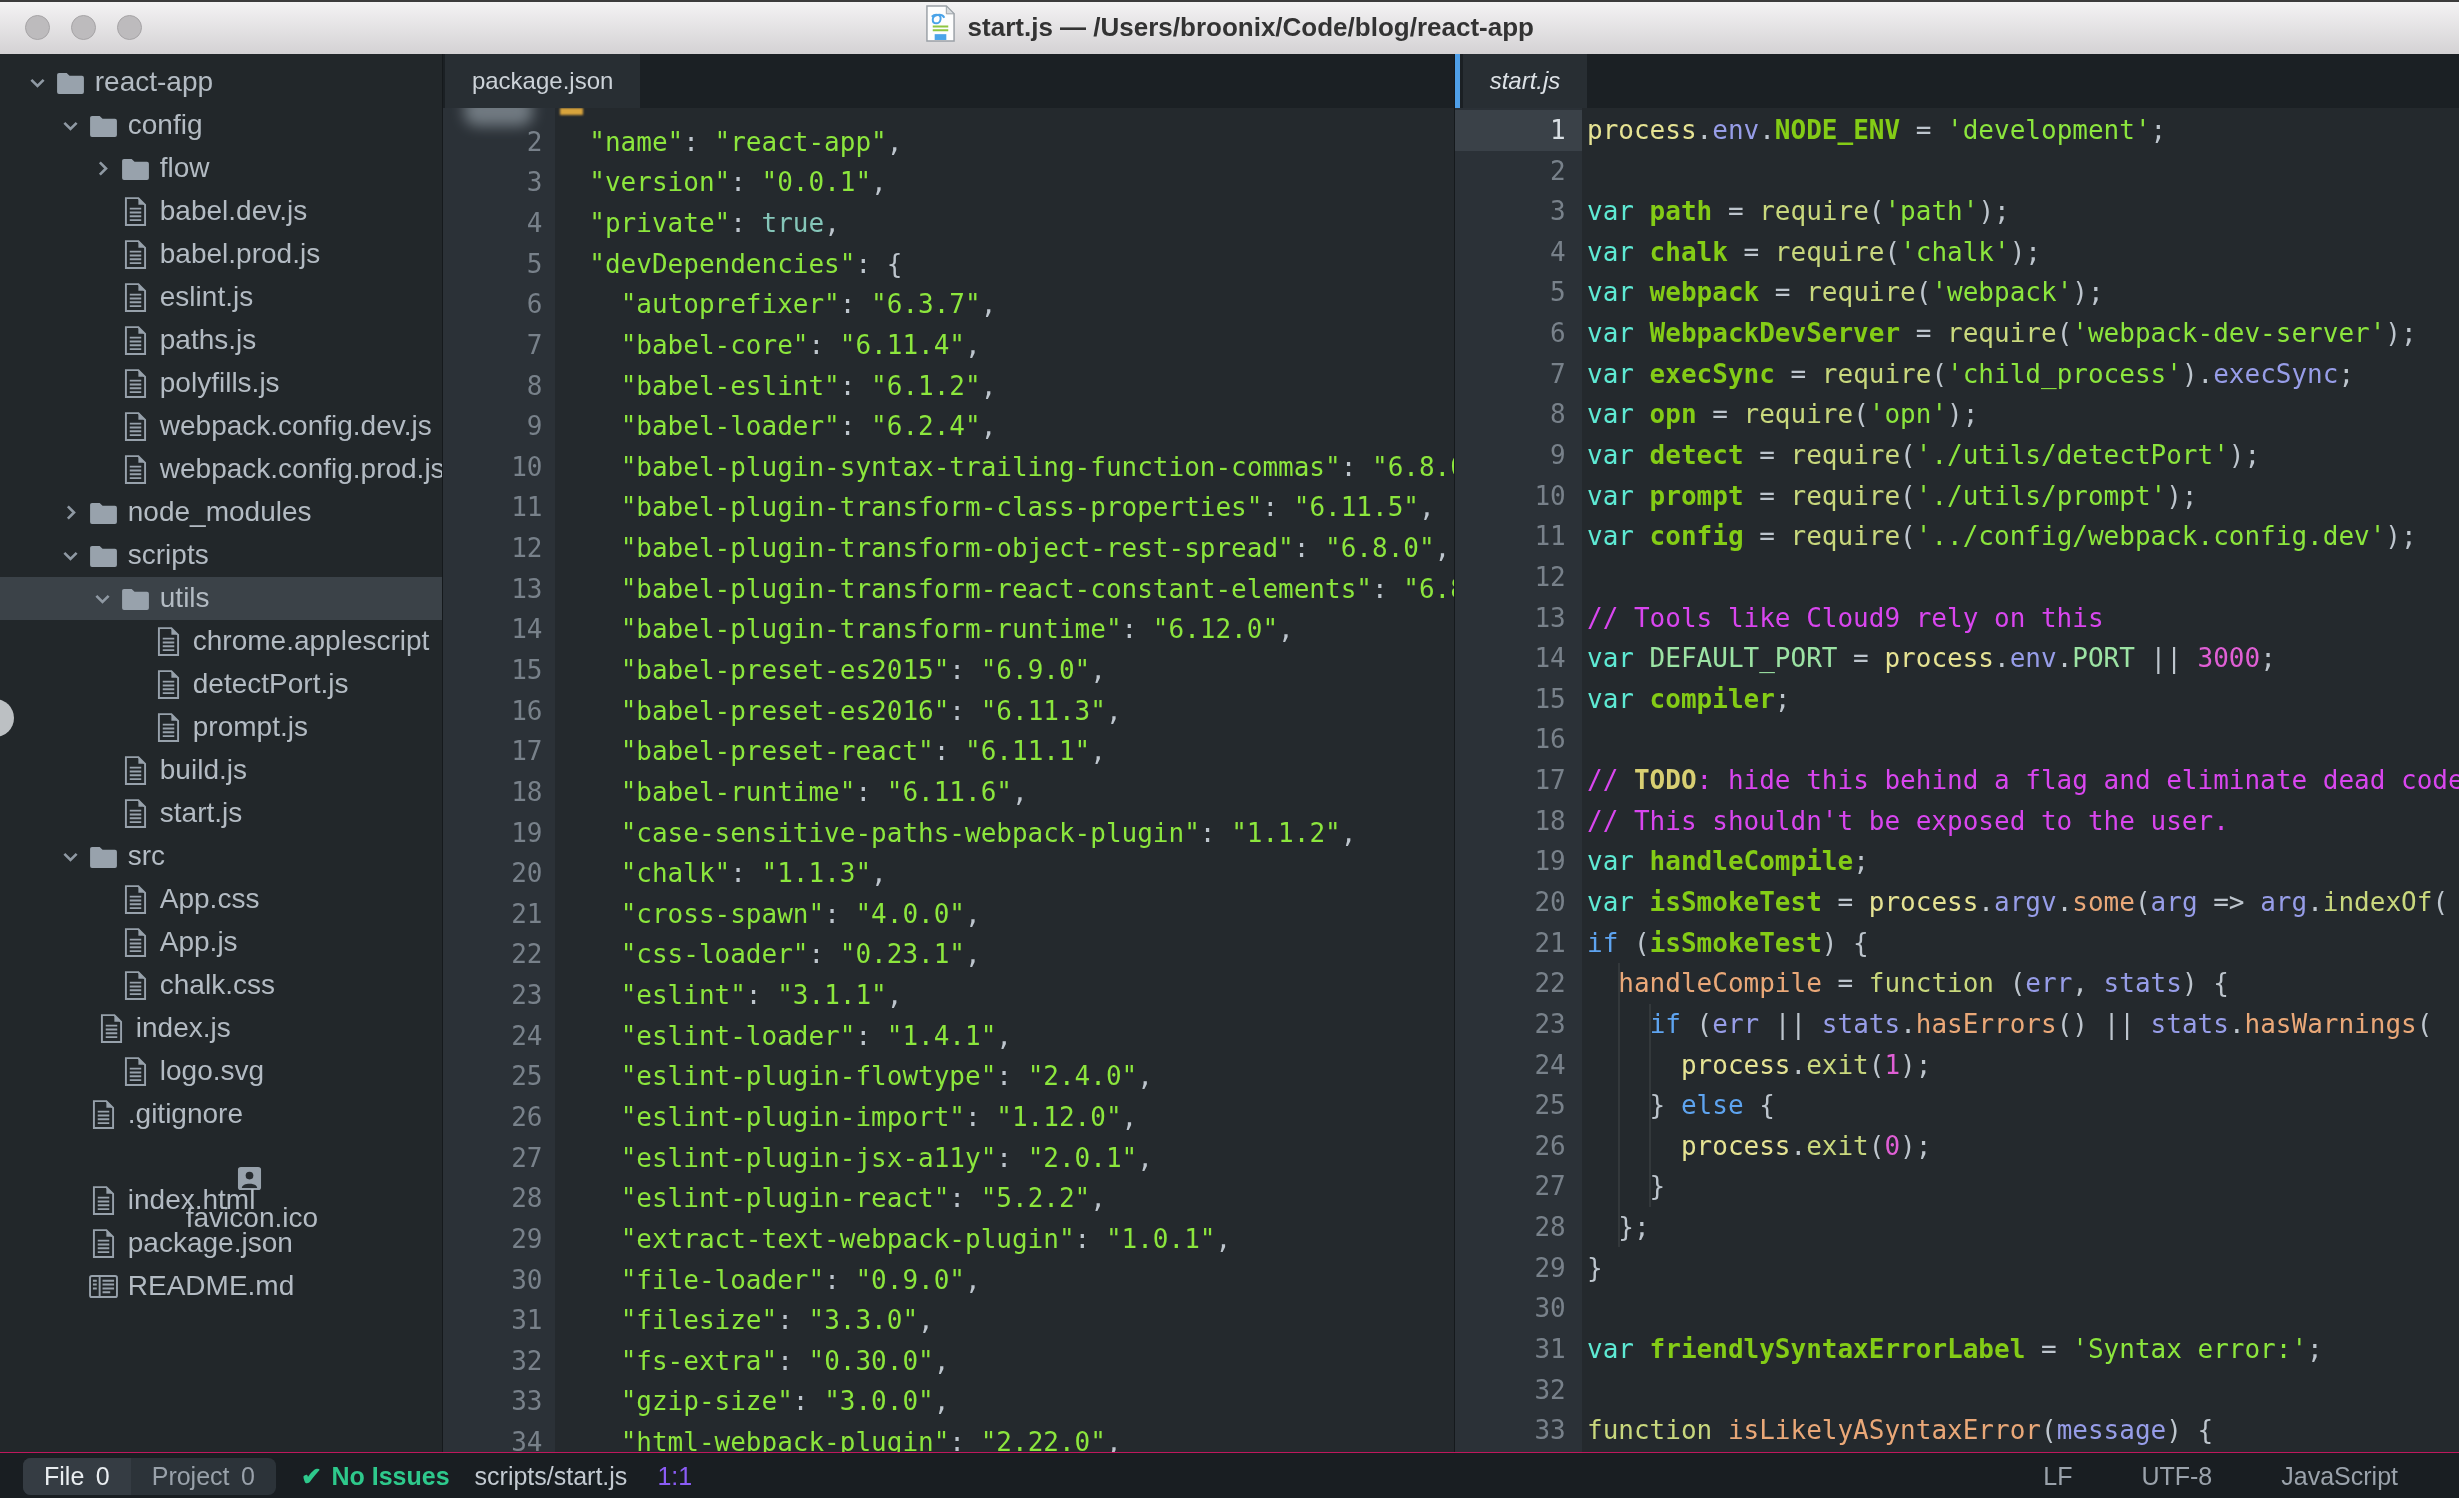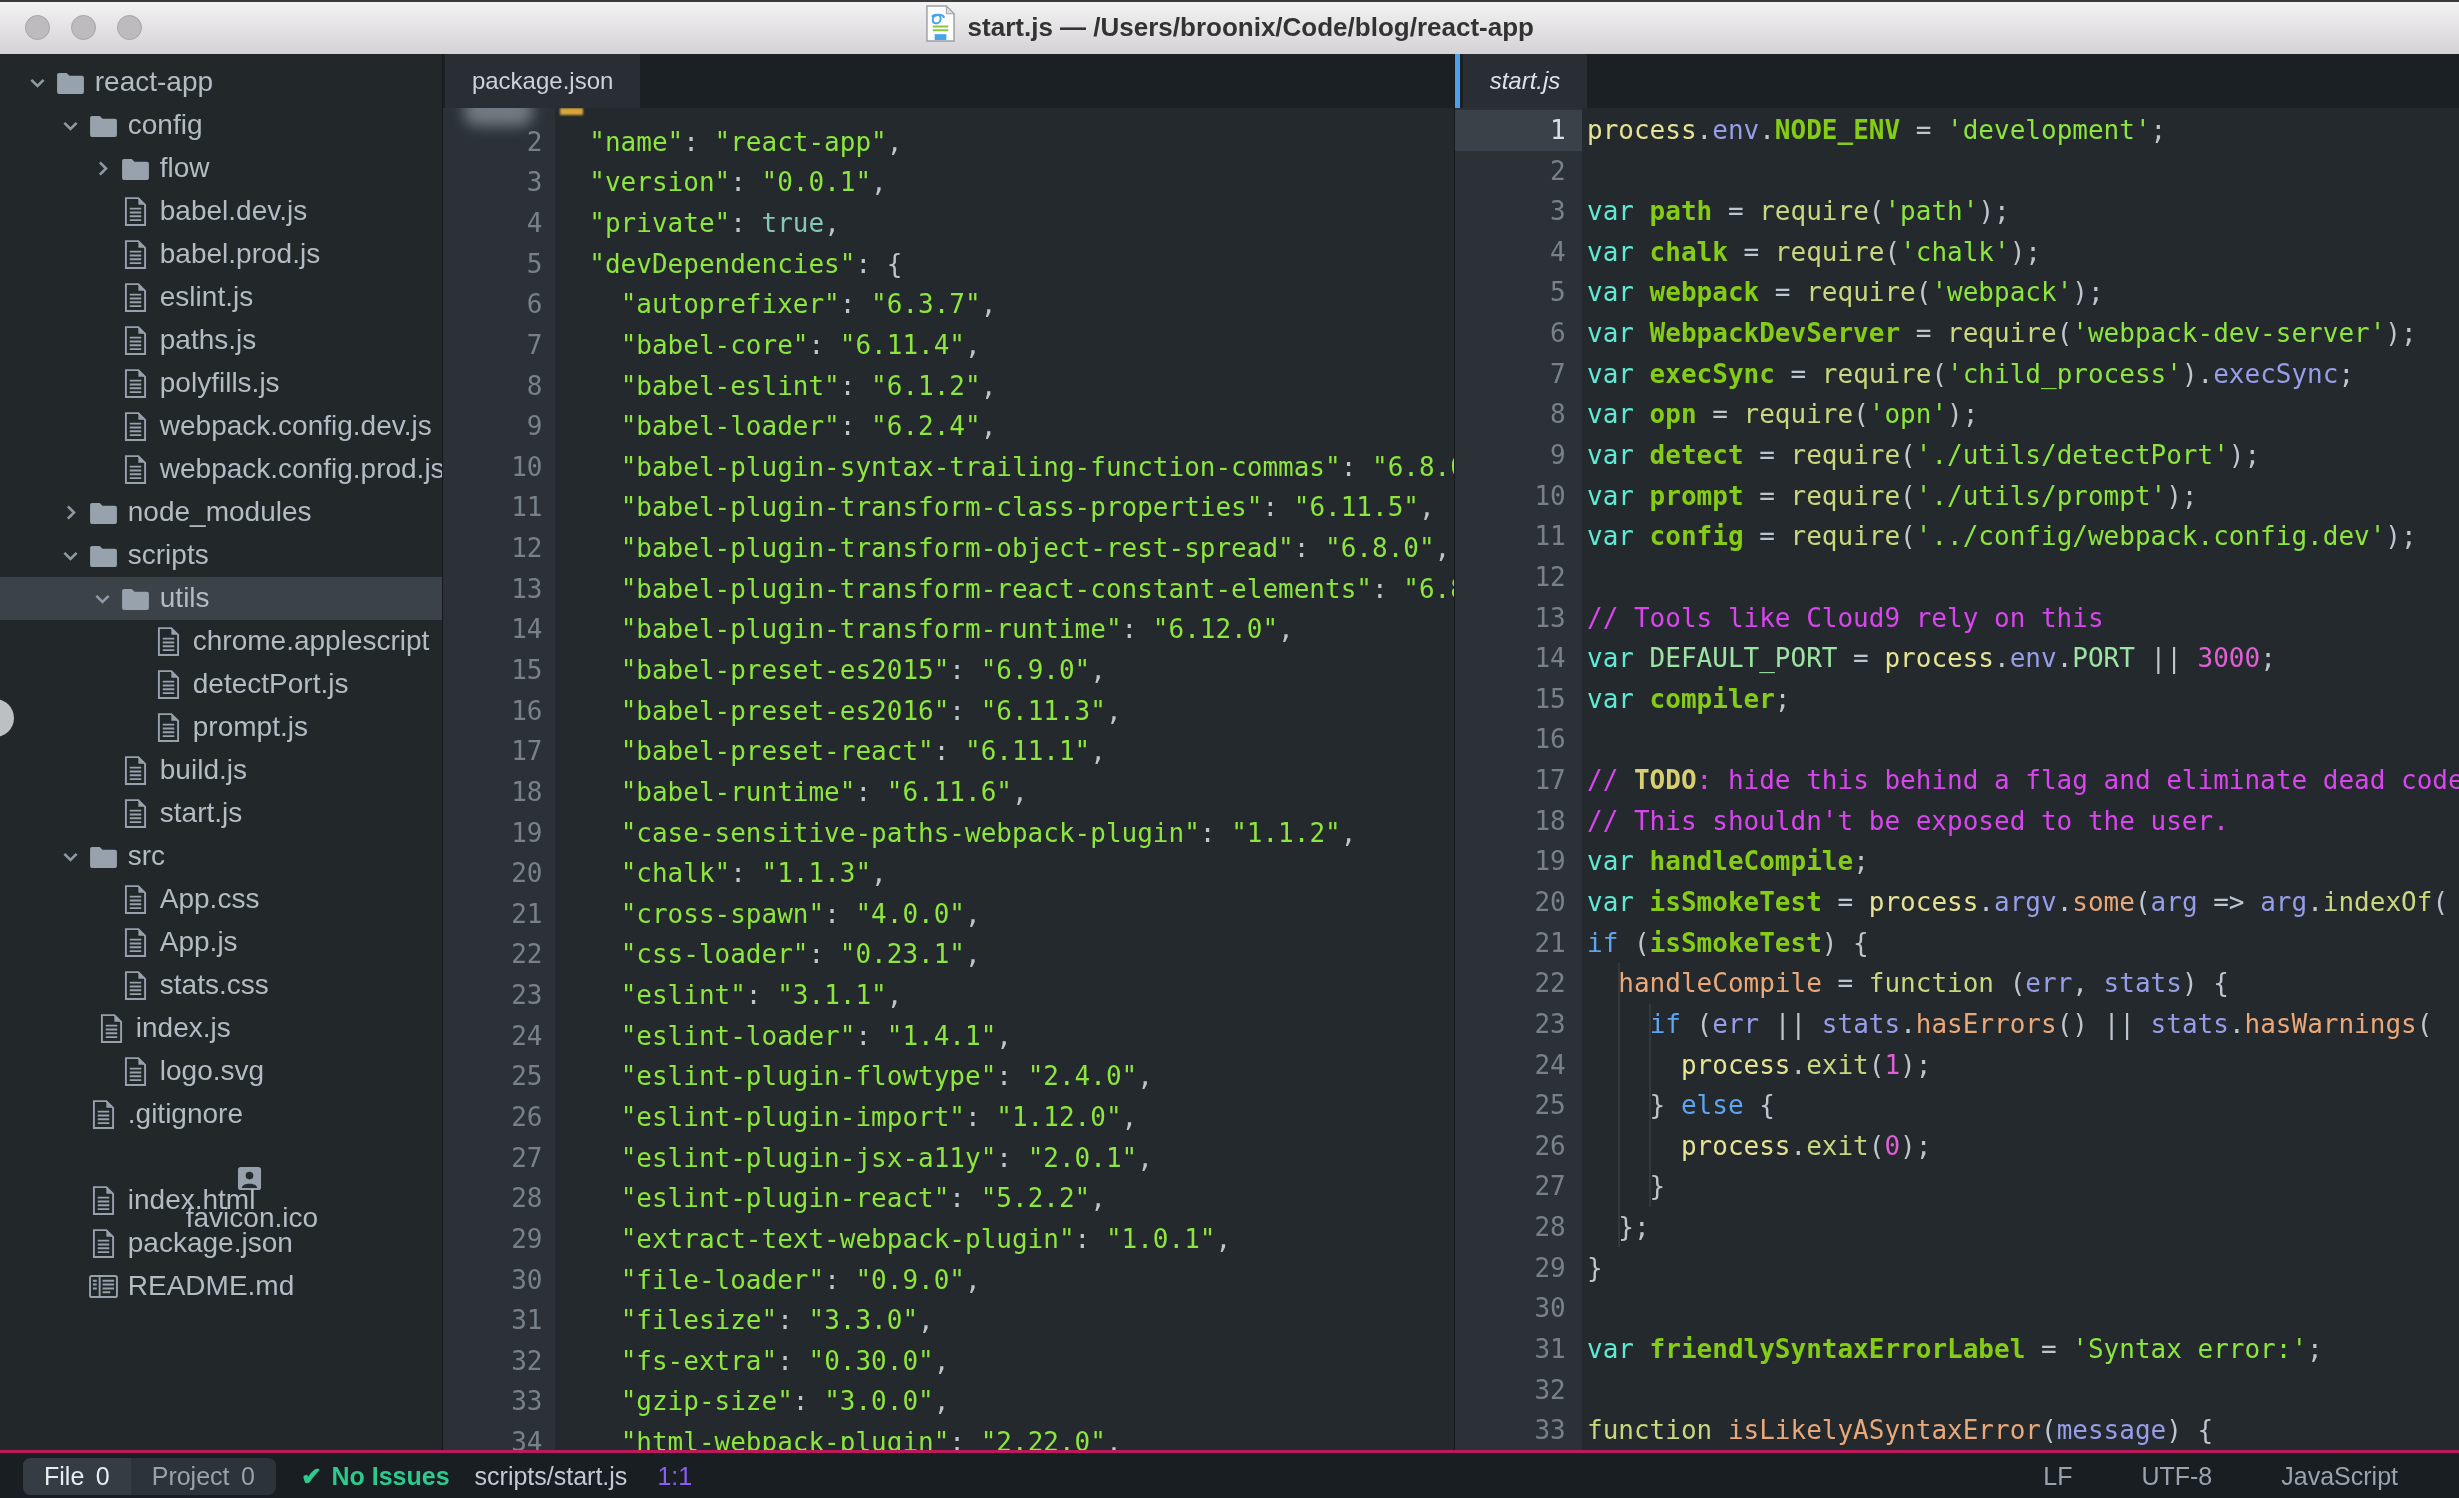--- a/index.html
+++ b/index.html
@@ -49,21 +49,21 @@
   .tk-fn{color:#c9d87d;} .tk-glob{color:#e6e393;} .tk-prop{color:#979de8;}
   .tk-meth{color:#eaa878;} .tk-const{color:#9ce3a4;} .tk-num{color:#e05fd5;}
   .tk-cmt{color:#d946ef;} .tk-todo{color:#d8cf72;font-weight:bold;} .tk-plain{color:#84cc16;font-weight:bold;}
   
   .smudge{position:absolute;left:21px;top:-13.4px;width:69px;height:31px;border-radius:13.4px;
     background:#828c94;filter:blur(6.7px);opacity:.8;}
   .dash-artifact{position:absolute;left:117px;top:0px;width:23px;height:6.7px;background:#d8a43c;
     filter:blur(1px);}
   
   .statusbar{position:absolute;left:0;bottom:0;width:2459px;height:46px;background:#191e22;
-    border-top:3px solid #be185d;display:flex;align-items:center;font-size:25px;color:#a6aeb6;}
+    border-top:1px solid #be185d;display:flex;align-items:center;font-size:25px;color:#a6aeb6;}
   .sb-left{display:flex;align-items:center;gap:25px;margin-left:23px;}
   .sb-group{display:flex;background:#2c3339;border-radius:7.7px;overflow:hidden;height:37px;align-items:stretch;}
   .sb-btn{display:flex;align-items:center;gap:11.5px;padding:0 21px;}
   .sb-btn.file{background:#353c43;color:#e9edf0;}
   .sb-btn.project{color:#99a1aa;}
   .sb-issues{display:flex;align-items:center;gap:9.6px;color:#2ec98c;font-weight:bold;}
   .sb-path{color:#c3cad1;}
   .sb-cursor{color:#8b5cf6;margin-left:5px;}
   .sb-right{margin-left:auto;display:flex;gap:69px;margin-right:61px;color:#9aa2ab;}
   
@@ -403,21 +403,21 @@
             <polyline points="9,5 16,12 9,19"></polyline>
           </svg>
         </span>
         <span class="ticon">
           <svg width="23" height="29" viewBox="0 0 24 30">
             <path d="M2 1 h13 l7 7 v21 h-20 z" fill="none" stroke="#97a1ab" stroke-width="2"></path>
             <path d="M15 1 l7 7 h-7 z" fill="#97a1ab"></path>
             <path d="M6 12 h12 M6 16 h12 M6 20 h12 M6 24 h12" stroke="#97a1ab" stroke-width="2"></path>
           </svg>
         </span>
-        <span class="tlabel">stats.css</span>
+        <span class="tlabel">chalk.css</span>
       </div>
       <div class="trow" style="padding-left: 64px;">
         <span class="chev hidden">
           <svg viewBox="0 0 24 24">
             <polyline points="9,5 16,12 9,19"></polyline>
           </svg>
         </span>
         <span class="ticon">
           <svg width="23" height="29" viewBox="0 0 24 30">
             <path d="M2 1 h13 l7 7 v21 h-20 z" fill="none" stroke="#97a1ab" stroke-width="2"></path>

